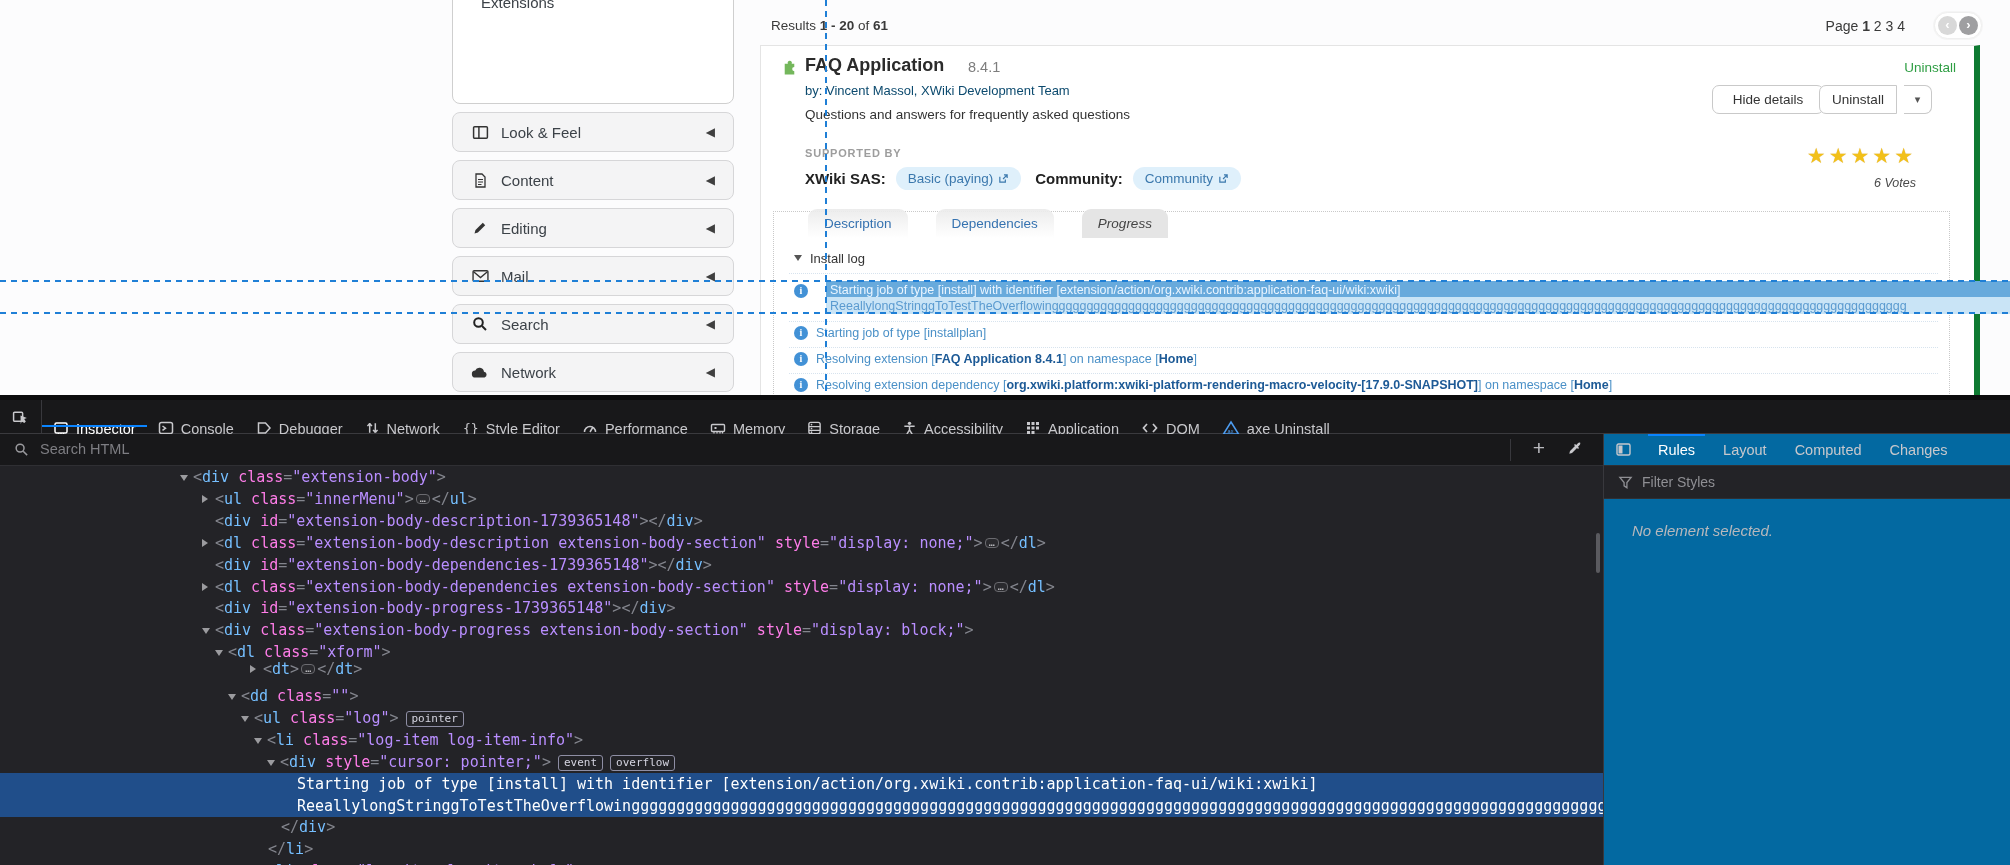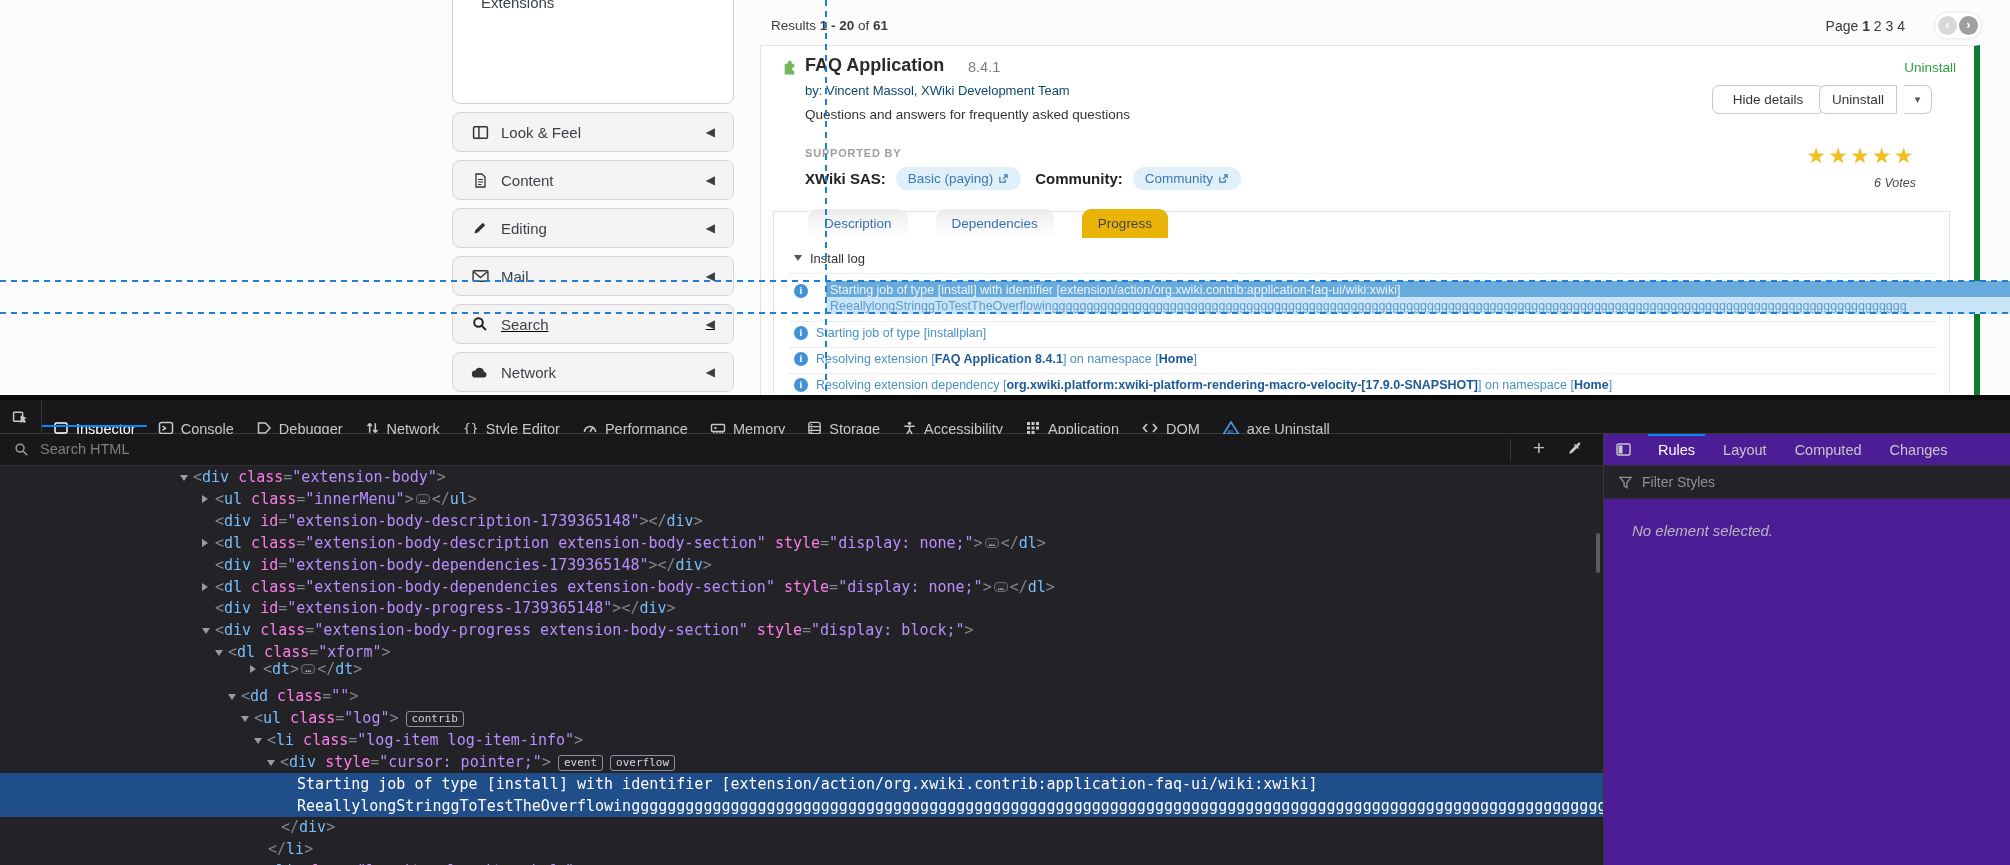--- a/index.html
+++ b/index.html
@@ -50,21 +50,21 @@
   .suprow { position:absolute; left:44px; top:121px; display:flex; align-items:center; gap:10px; }
   .suprow .who { font-size:15px; font-weight:bold; color:#222; }
   .pill { display:inline-flex; align-items:center; gap:5px; background:#dff0fb; color:#3b78ad; border-radius:13px;
           padding:4px 12px; font-size:13.5px; cursor:pointer; }
   .pill svg { flex:none; }
 
   
   .ext-tabs { position:absolute; left:47px; top:163px; display:flex; gap:28px; }
   .etab { height:29px; line-height:29px; padding:0 16px; border-radius:9px 9px 0 0; font-size:13.5px; cursor:pointer; }
   .etab.link { color:#3572b0; background:linear-gradient(#ececec, rgba(255,255,255,0));text-align:right; }
-  .etab.active { color:#444; background:#eab308; }
+  .etab.active { color:#444; background:#e5e5e5;font-style:italic; }
   .prog-box { position:absolute; left:12px; top:165px; right:24px; bottom:-2px; border:1px dotted #c9c9c9; border-bottom:none; }
   .log-head { position:absolute; left:33px; top:205px; font-size:13px; color:#333; cursor:pointer; }
   .log-head .tri { display:inline-block; width:0; height:0; border-left:4px solid transparent; border-right:4px solid transparent; border-top:6px solid #555; margin-right:8px; vertical-align:2px; }
   .log-sep { position:absolute; left:28px; right:36px; height:0; border-top:1px dotted #d7e3ee; }
   .log-item { position:absolute; left:33px; right:36px; height:20px; font-size:12.5px; color:#4a90c7; white-space:nowrap; overflow:hidden; cursor:pointer; }
   .log-item b { font-weight:bold; color:#1d5a96; }
   .log-item .txt { position:absolute; left:22px; top:2px; }
   .info-ic { position:absolute; left:0; top:2px; width:14px; height:14px; border-radius:50%; background:#4291d6; color:#fff;
              font-size:10px; font-weight:bold; text-align:center; line-height:14px; font-family:"Liberation Serif",serif; }
   .sel-line { position:absolute; white-space:nowrap; overflow:hidden; font-size:12.5px; }
@@ -103,21 +103,21 @@
   .tk-x { color:#d7d7db; } .mrow.sel .tk-x { color:#fff; }
   .m-arrow { position:absolute; top:7px; width:0; height:0; cursor:pointer; }
   .m-arrow.closed { border-top:4.5px solid transparent; border-bottom:4.5px solid transparent; border-left:6px solid #9b9b9f; }
   .m-arrow.open { border-left:4.5px solid transparent; border-right:4.5px solid transparent; border-top:6px solid #9b9b9f; margin-top:2px; }
   .ell { display:inline-block; border:1px solid #6a6a6f; border-radius:4px; background:#2a2a2e; color:#c8c8cc;
          font-size:10px; line-height:8px; padding:0 3px; vertical-align:2px; margin:0 2px; cursor:pointer; }
   .mbadge { display:inline-block; border:1px solid #8e8ea4; border-radius:3px; color:#d4d4e0; font-size:11px;
             line-height:14px; padding:0 5px; margin-left:7px; vertical-align:1px; cursor:pointer; }
   .mk-scrollbar { position:absolute; left:1596px; top:133px; width:4px; height:40px; border-radius:2px; background:#5a5a5f; cursor:pointer; }
 
-  .rpanel { position:absolute; left:1603px; top:34px; width:407px; height:431px; background:#4c1d95; border-left:1px solid #38383d; }
+  .rpanel { position:absolute; left:1603px; top:34px; width:407px; height:431px; background:#0369a1; border-left:1px solid #38383d; }
   .rp-tabs { position:absolute; left:0; top:0; width:407px; height:32px; display:flex; align-items:center; border-bottom:1px solid #2f2f33; }
   .rp-toggle { width:40px; display:flex; justify-content:center; cursor:pointer; }
   .rtab { position:relative; height:32px; line-height:32px; padding:0 14px; font-size:14.5px; color:#c8c8cc; cursor:pointer; }
   .rtab.active { color:#fff; }
   .rtab.active::before { content:""; position:absolute; left:4px; right:4px; top:0; height:2px; background:#0a84ff; }
   .filter-row { position:absolute; left:0; top:32px; width:407px; height:33px; background:#232327; border-bottom:1px solid #2f2f33; display:flex; align-items:center; gap:9px; padding-left:14px; }
   .filter-ph { font-size:14px; color:#8f8f94; }
   .rp-msg { position:absolute; left:28px; top:88px; font-size:15px; font-style:italic; color:#b8b8bc; }
 </style>
 </head>
@@ -165,21 +165,21 @@
         <div class="acc" style="top: 256px;">
           <span class="ic">
             <svg width="17" height="14" viewBox="0 0 16 13">
               <rect x="1" y="1.5" width="14" height="10" rx="1" fill="none" stroke="#333" stroke-width="1.3"></rect>
               <path d="M1.5 2.5L8 8l6.5-5.5" fill="none" stroke="#333" stroke-width="1.3"></path>
             </svg>
           </span>
           <span class="lbl">Mail</span>
           <span class="col">◀</span>
         </div>
-        <div class="acc" style="top: 304px; text-decoration: underline;">
+        <div class="acc" style="top: 304px;">
           <span class="ic">
             <svg width="16" height="16" viewBox="0 0 16 16">
               <circle cx="6.5" cy="6.5" r="4.3" fill="none" stroke="#222" stroke-width="2"></circle>
               <path d="M10 10l4 4" stroke="#222" stroke-width="2"></path>
             </svg>
           </span>
           <span class="lbl">Search</span>
           <span class="col">◀</span>
         </div>
         <div class="acc" style="top: 352px;">
@@ -442,21 +442,21 @@
         <div class="mrow" style="top: 192px; margin-left: 22px;">
           <span class="m-arrow closed" style="left: 228px;"></span>
           <span class="cnt" style="left: 241px;"><span class="tk-p">&lt;</span><span class="tk-t">dt</span><span class="tk-p">&gt;</span><span class="ell">…</span><span class="tk-p">&lt;/</span><span class="tk-t">dt</span><span class="tk-p">&gt;</span></span>
         </div>
         <div class="mrow" style="top: 219px;">
           <span class="m-arrow open" style="left: 228px;"></span>
           <span class="cnt" style="left: 241px;"><span class="tk-p">&lt;</span><span class="tk-t">dd</span><span class="tk-a"> class</span><span class="tk-p">=</span><span class="tk-v">""</span><span class="tk-p">&gt;</span></span>
         </div>
         <div class="mrow" style="top: 240.9px;">
           <span class="m-arrow open" style="left: 241px;"></span>
-          <span class="cnt" style="left: 254px;"><span class="tk-p">&lt;</span><span class="tk-t">ul</span><span class="tk-a"> class</span><span class="tk-p">=</span><span class="tk-v">"log"</span><span class="tk-p">&gt;</span><span class="mbadge">contrib</span></span>
+          <span class="cnt" style="left: 254px;"><span class="tk-p">&lt;</span><span class="tk-t">ul</span><span class="tk-a"> class</span><span class="tk-p">=</span><span class="tk-v">"log"</span><span class="tk-p">&gt;</span><span class="mbadge">pointer</span></span>
         </div>
         <div class="mrow" style="top: 262.8px;">
           <span class="m-arrow open" style="left: 254px;"></span>
           <span class="cnt" style="left: 267px;"><span class="tk-p">&lt;</span><span class="tk-t">li</span><span class="tk-a"> class</span><span class="tk-p">=</span><span class="tk-v">"log-item log-item-info"</span><span class="tk-p">&gt;</span></span>
         </div>
         <div class="mrow" style="top: 284.7px;">
           <span class="m-arrow open" style="left: 267px;"></span>
           <span class="cnt" style="left: 280px;"><span class="tk-p">&lt;</span><span class="tk-t">div</span><span class="tk-a"> style</span><span class="tk-p">=</span><span class="tk-v">"cursor: pointer;"</span><span class="tk-p">&gt;</span><span class="mbadge">event</span><span class="mbadge">overflow</span></span>
         </div>
         <div class="mrow sel" style="top: 306.6px;">

